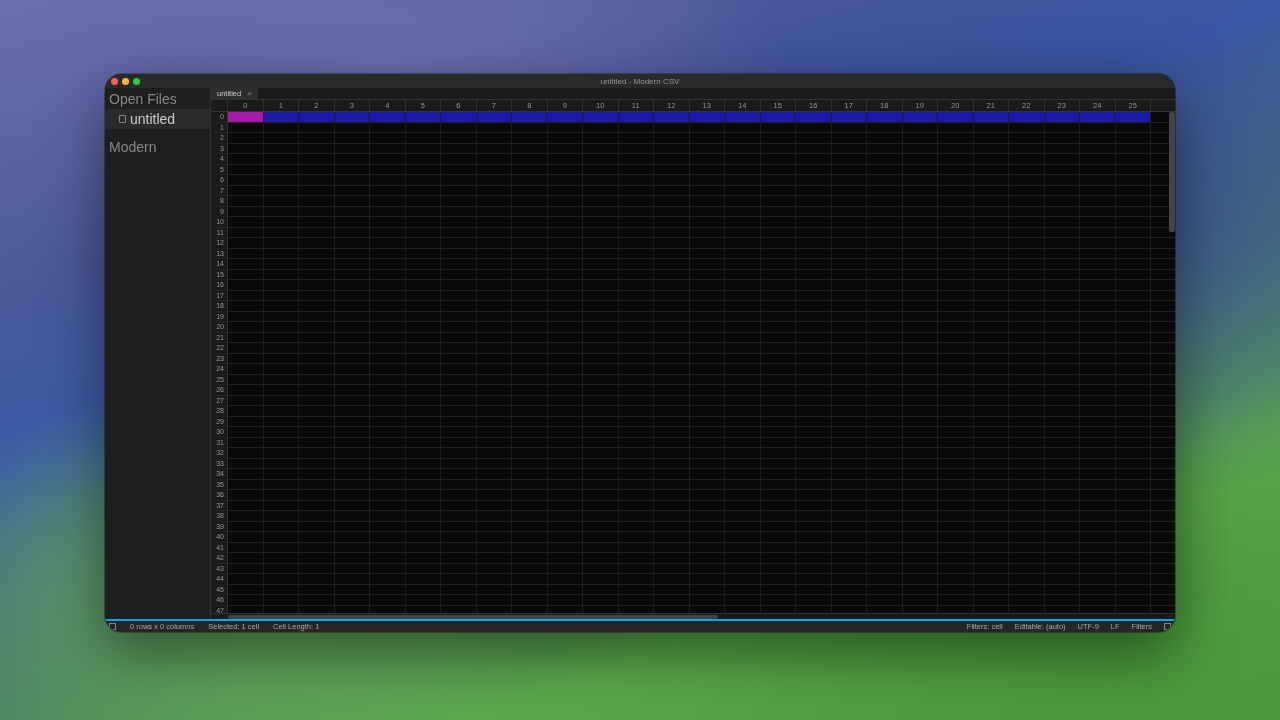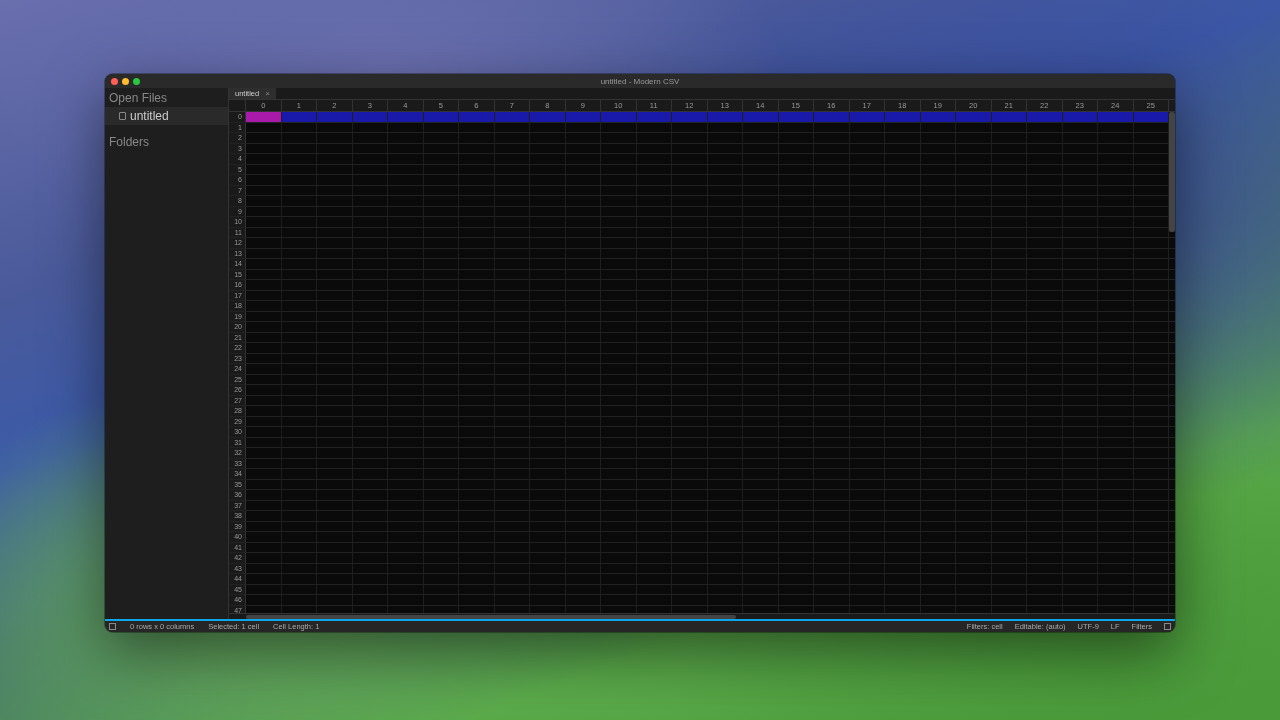--- a/index.html
+++ b/index.html
@@ -22,21 +22,21 @@
         radial-gradient(ellipse 800px 500px at 90% 100%, #4a9a3a 0%, transparent 60%),
         linear-gradient(160deg, #6a6fae 0%, #4a5a9a 25%, #3b5aa8 40%, #4a7a6a 55%, #5aaa4a 75%, #4a9a3a 100%);
     }
     .app-window {
       position: absolute;
       left: 105px;
       top: 74px;
       width: 1070px;
       height: 558px;
       background: #1a1a1a;
-      border-radius: 8px;
+      border-radius: 17px;
       box-shadow: 0 20px 60px rgba(0,0,0,0.5), 0 0 0 1px rgba(0,0,0,0.3);
       display: flex;
       flex-direction: column;
       overflow: hidden;
     }
     .titlebar {
       height: 14px;
       background: #2a2a2a;
       display: flex;
       align-items: center;
@@ -58,26 +58,26 @@
       transform: translateX(-50%);
       color: #999;
       font-size: 8px;
     }
     .main-area {
       flex: 1;
       display: flex;
       min-height: 0;
     }
     .sidebar {
-      width: 124px;
+      width: 106px;
       background: #1e1e1e;
       border-right: 1px solid #333;
       flex-shrink: 0;
       color: #aaa;
-      font-size: 12px;
+      font-size: 14px;
     }
     .sidebar-header {
       padding: 3px 4px 2px;
       color: #888;
     }
     .sidebar-item {
       padding: 2px 4px 2px 14px;
       background: #2a2a2a;
       color: #ccc;
       display: flex;
@@ -240,21 +240,21 @@
     <div class="titlebar-title">untitled - Modern CSV</div>
   </div>
 
   <div class="main-area">
     <div class="sidebar">
       <div class="sidebar-header">Open Files</div>
       <div class="sidebar-item">
         <span class="file-icon"></span>
         <span>untitled</span>
       </div>
-      <div class="sidebar-section2">Folders</div>
+      <div class="sidebar-section2">Modern</div>
     </div>
 
     <div class="content">
       <div class="tabbar">
         <div class="tab">
           <span>untitled</span>
           <span class="tab-close">×</span>
         </div>
       </div>
 

